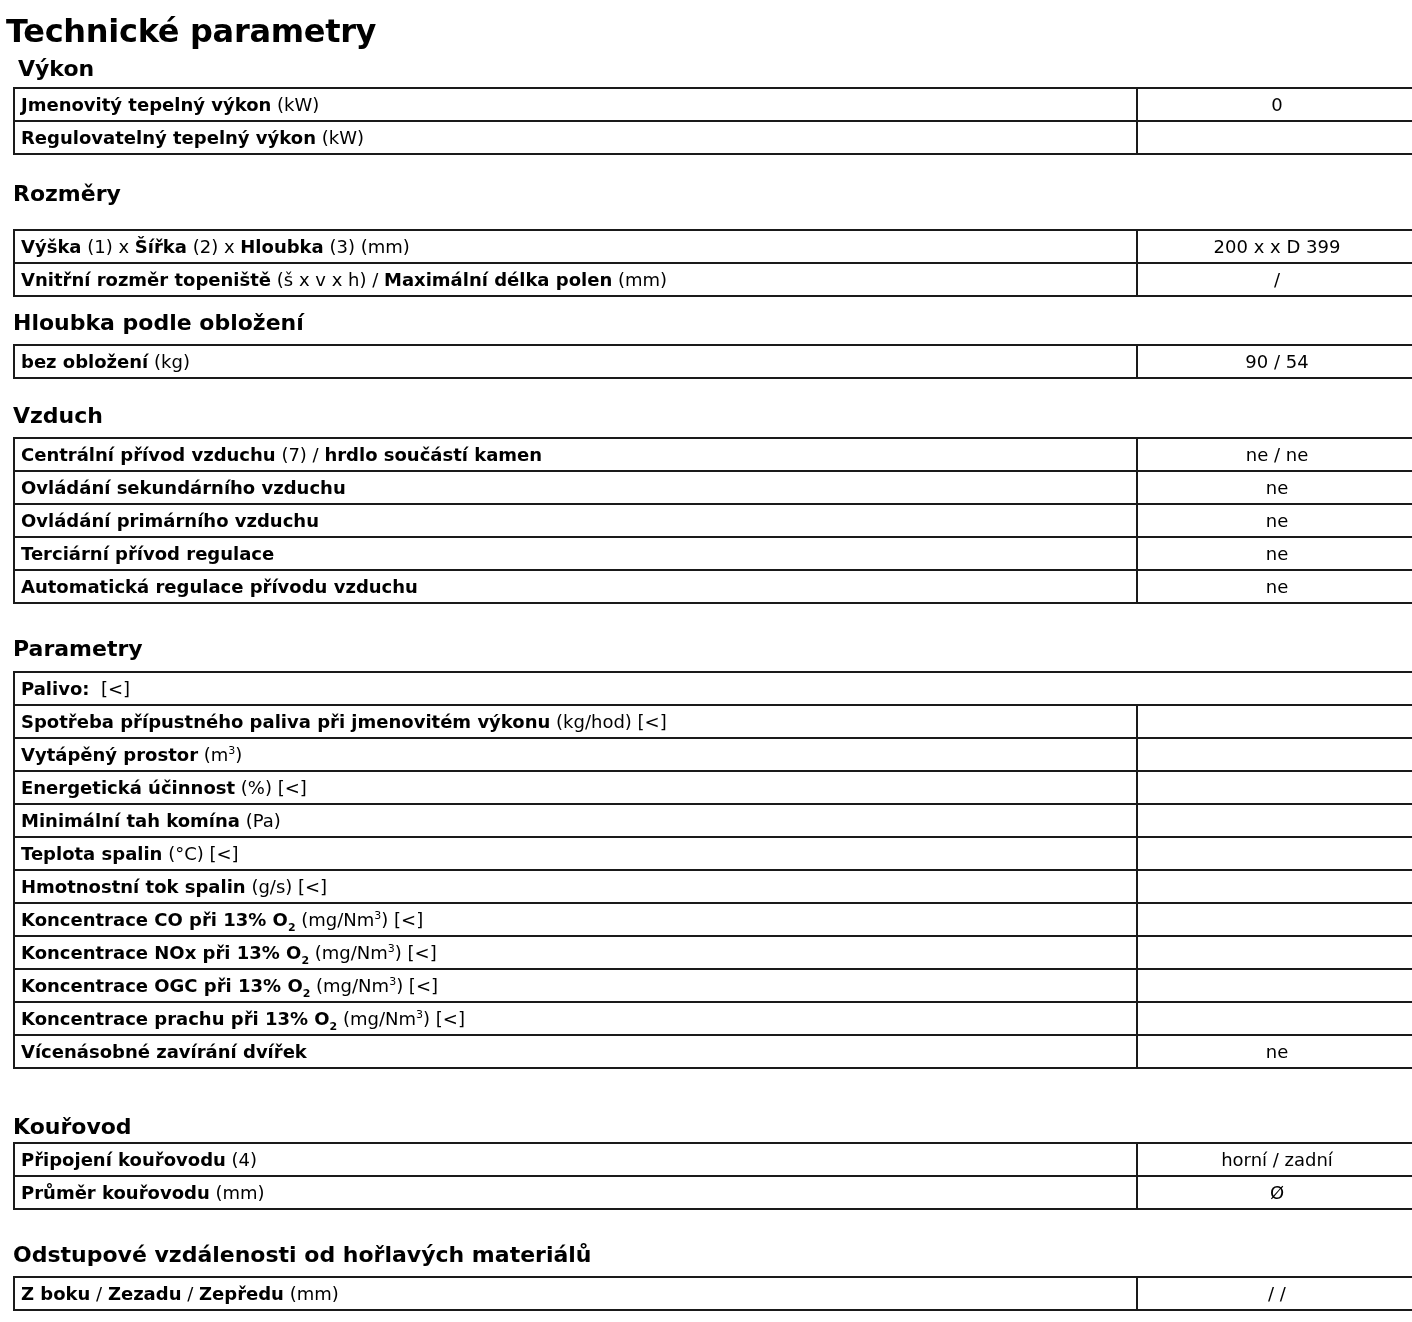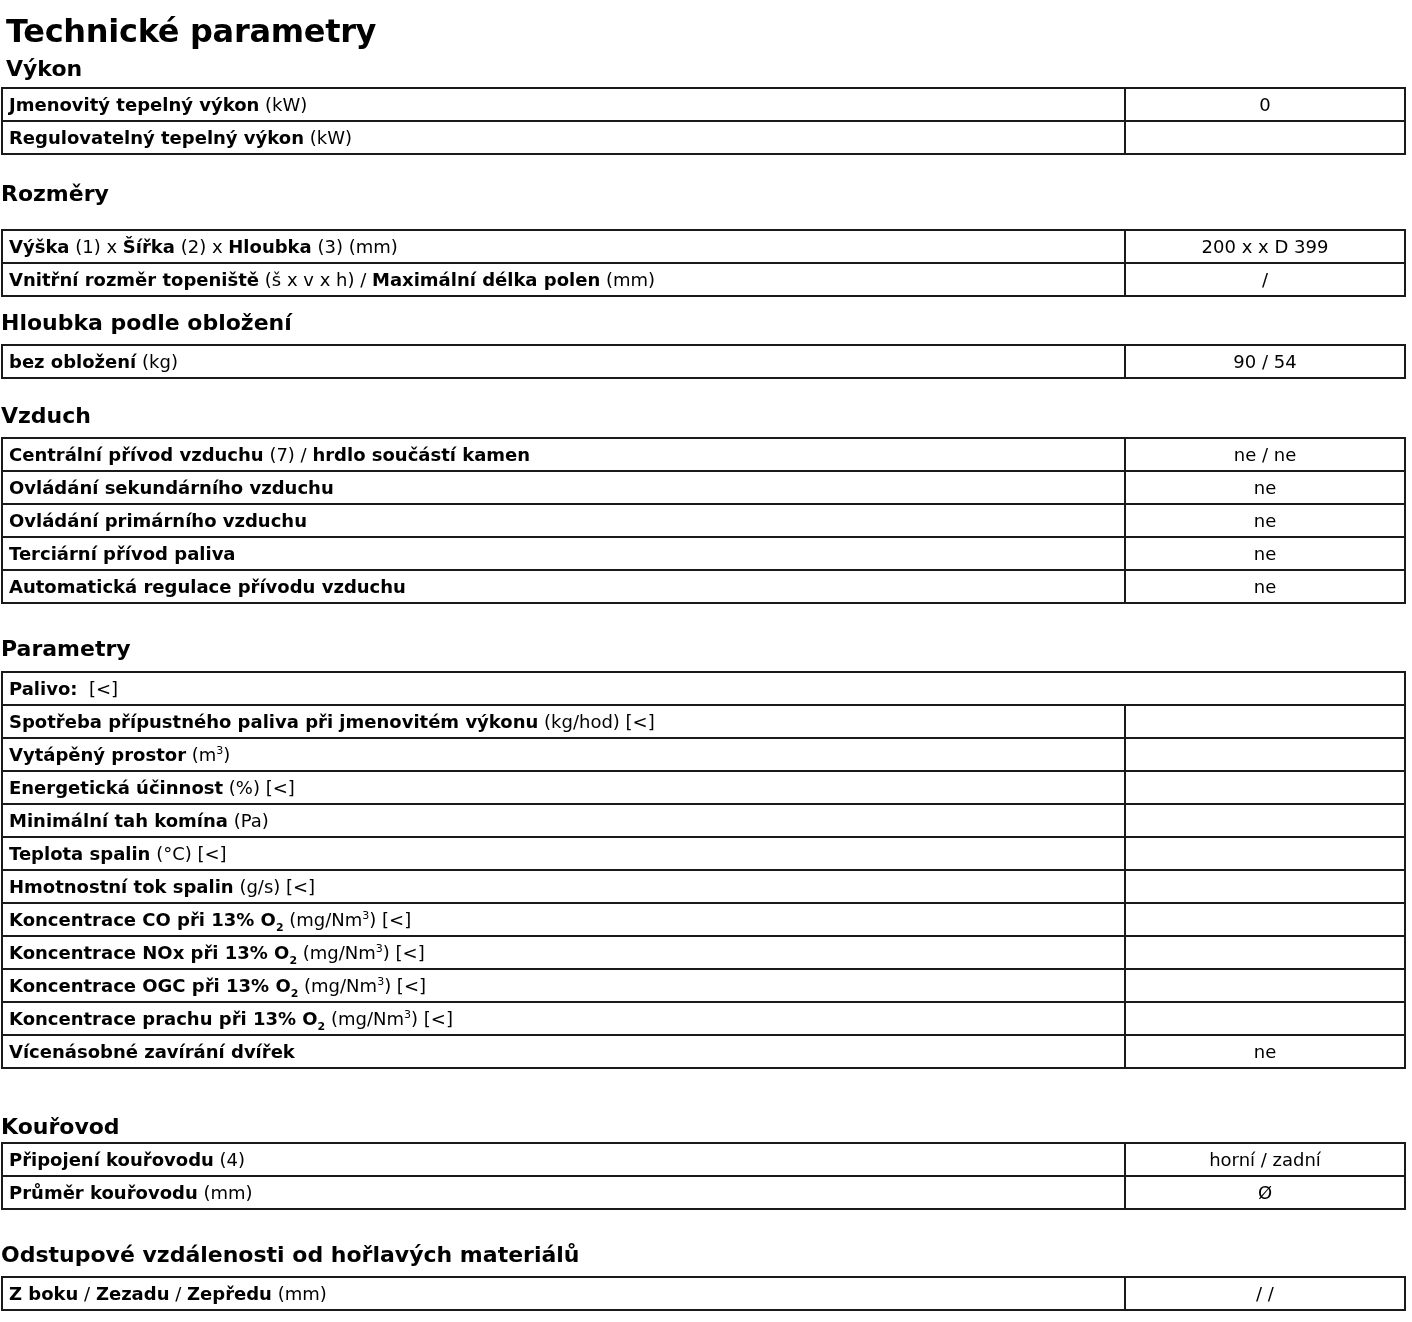--- a/index.html
+++ b/index.html
@@ -1,18 +1,18 @@
 <!DOCTYPE html>
 <html><head>
 <meta charset="utf-8">
 <style>
   html, body { margin:0; padding:0; background:#ffffff; }
   body { width:1412px; height:1322px; position:relative; font-family:"DejaVu Sans", sans-serif; color:#000; overflow:hidden; }
   .page-title { position:absolute; left:6px; top:6px; font-size:32px; font-weight:bold; line-height:50px; letter-spacing:-0.3px; }
-  .sec { position:absolute; left:0; width:1268px; }
+  .sec { position:absolute; left:0; width:1268px;padding-left:12px; }
   .sec-title { font-size:22px; font-weight:bold; line-height:28px; margin-left:1px; height:28px; }
   .sec-title.first { margin-left:6px; }
   table { border-collapse:collapse; width:1405px; margin-left:1px; }
   td { border:2px solid #1a1a1a; height:31px; padding:0 0 0 6px; font-size:18px; line-height:20px; white-space:nowrap; }
   td.val { width:278px; text-align:center; padding:0; }
   .b { font-weight:bold; }
   .n { font-weight:normal; }
   sub, sup { font-size:11px; line-height:0; }
 </style>
 </head>
@@ -74,21 +74,21 @@
     </tr>
     <tr>
       <td><span class="b" style="white-space: pre;">Ovládání sekundárního vzduchu</span></td>
       <td class="val">ne</td>
     </tr>
     <tr>
       <td><span class="b" style="white-space: pre;">Ovládání primárního vzduchu</span></td>
       <td class="val">ne</td>
     </tr>
     <tr>
-      <td><span class="b" style="white-space: pre;">Terciární přívod paliva</span></td>
+      <td><span class="b" style="white-space: pre;">Terciární přívod regulace</span></td>
       <td class="val">ne</td>
     </tr>
     <tr>
       <td><span class="b" style="white-space: pre;">Automatická regulace přívodu vzduchu</span></td>
       <td class="val">ne</td>
     </tr>
   </tbody>
     </table>
 </div>
 

